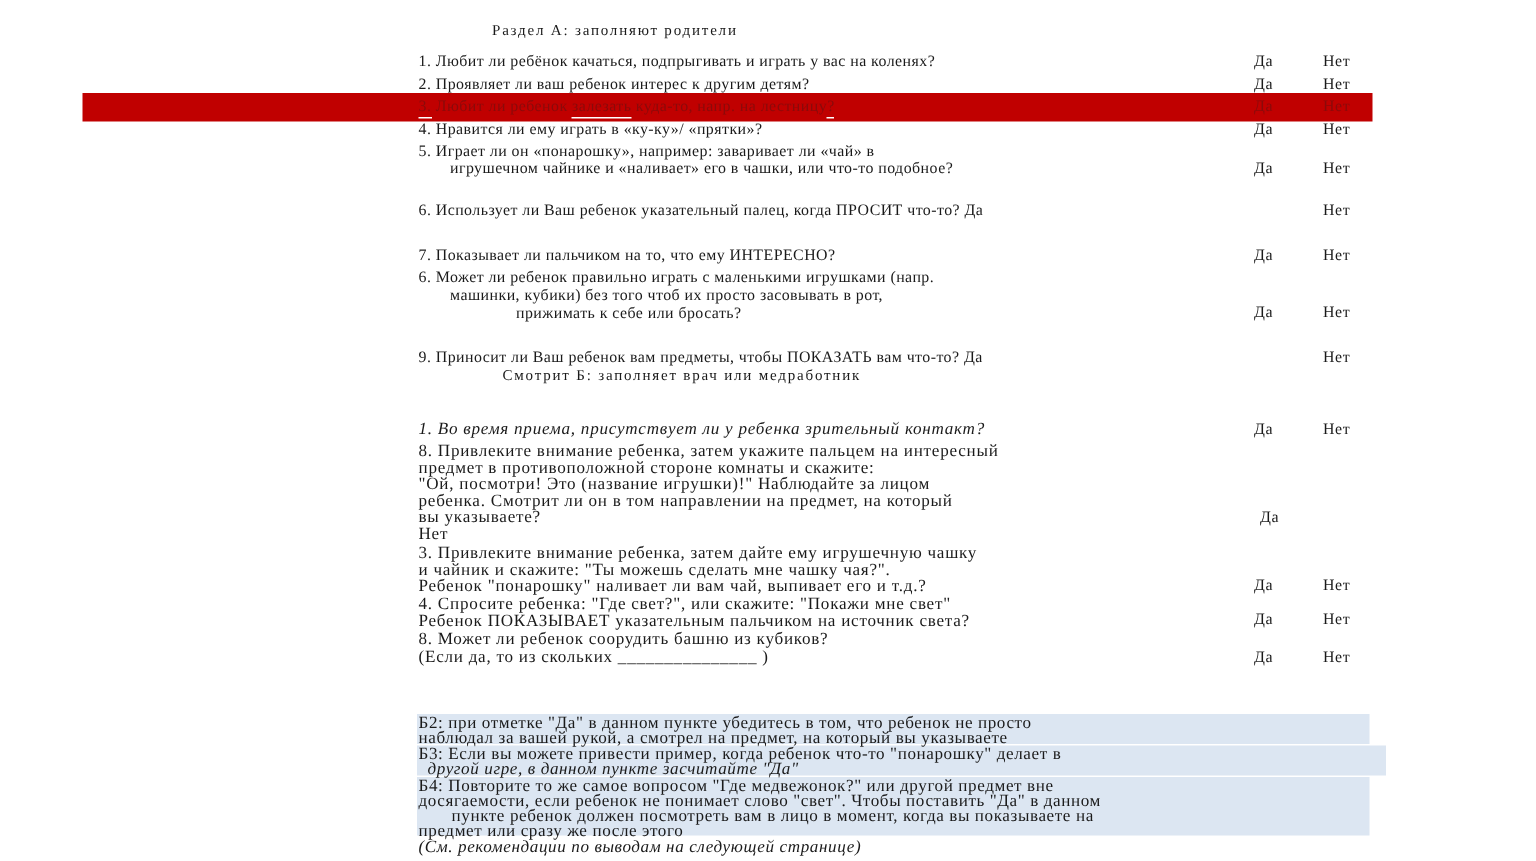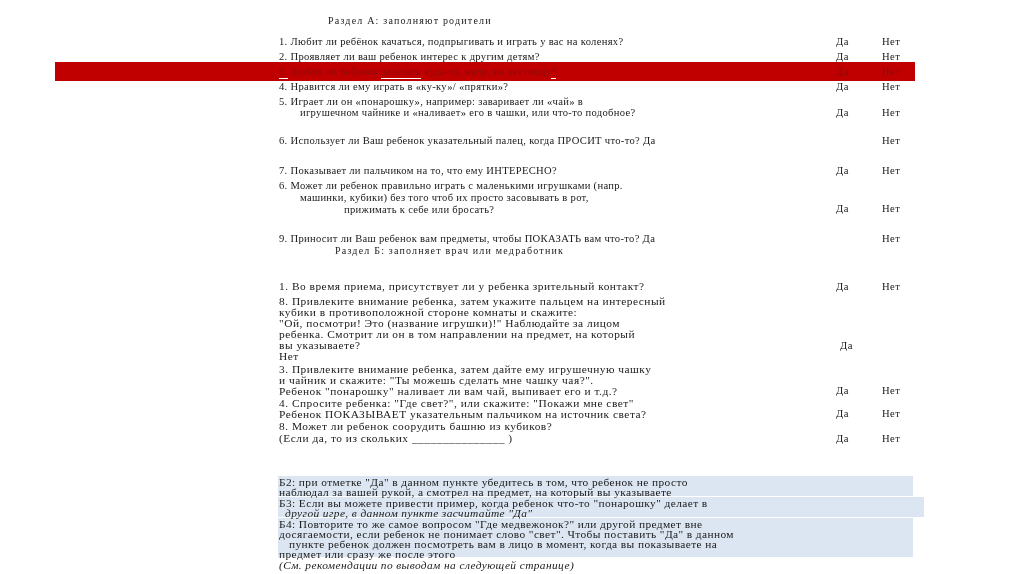--- a/index.html
+++ b/index.html
@@ -56,28 +56,28 @@
 
 <div class="abs q" style="left:279px;top:180px;">6. Может ли ребенок правильно играть с маленькими игрушками (напр.</div>
 <div class="abs q" style="left:300px;top:192px;">машинки, кубики) без того чтоб их просто засовывать в рот,</div>
 <div class="abs q" style="left:300px;top:204px;margin-left:44px;">прижимать к себе или бросать?</div>
 <div class="abs yn" style="left:836px;top:203px;">Да</div>
 <div class="abs yn" style="left:882px;top:203px;">Нет</div>
 
 <div class="abs q" style="left:279px;top:233px;">9. Приносит ли Ваш ребенок вам предметы, чтобы ПОКАЗАТЬ вам что-то? Да</div>
 <div class="abs yn" style="left:882px;top:233px;">Нет</div>
 
-<div class="abs h1" style="left:335px;top:245px;">Раздел Б: заполняет врач или медработник</div>
+<div class="abs h1" style="left:335px;top:245px;">Смотрит Б: заполняет врач или медработник</div>
 
-<div class="abs qb" style="left:279px;top:281px;">1. Во время приема, присутствует ли у ребенка зрительный контакт?</div>
+<div class="abs qb" style="left:279px;top:281px;font-style:italic;">1. Во время приема, присутствует ли у ребенка зрительный контакт?</div>
 <div class="abs yn" style="left:836px;top:281px;">Да</div>
 <div class="abs yn" style="left:882px;top:281px;">Нет</div>
 
 <div class="abs qb" style="left:279px;top:296px;">8. Привлеките внимание ребенка, затем укажите пальцем на интересный</div>
-<div class="abs qb" style="left:279px;top:307px;">кубики в противоположной стороне комнаты и скажите:</div>
+<div class="abs qb" style="left:279px;top:307px;">предмет в противоположной стороне комнаты и скажите:</div>
 <div class="abs qb" style="left:279px;top:318px;">"Ой, посмотри! Это (название игрушки)!" Наблюдайте за лицом</div>
 <div class="abs qb" style="left:279px;top:329px;">ребенка. Смотрит ли он в том направлении на предмет, на который</div>
 <div class="abs qb" style="left:279px;top:340px;">вы указываете?</div>
 <div class="abs yn" style="left:840px;top:340px;">Да</div>
 <div class="abs qb" style="left:279px;top:351px;">Нет</div>
 
 <div class="abs qb" style="left:279px;top:364px;">3. Привлеките внимание ребенка, затем дайте ему игрушечную чашку</div>
 <div class="abs qb" style="left:279px;top:375px;">и чайник и скажите: "Ты можешь сделать мне чашку чая?".</div>
 <div class="abs qb" style="left:279px;top:386px;">Ребенок "понарошку" наливает ли вам чай, выпивает его и т.д.?</div>
 <div class="abs yn" style="left:836px;top:385px;">Да</div>
@@ -97,16 +97,16 @@
 <div class="note-bg" style="left:278px;top:497px;width:646px;height:20px;"></div>
 <div class="note-bg" style="left:278px;top:518px;width:635px;height:32px;"></div>
 <div class="note-bg" style="left:278px;top:550px;width:635px;height:7px;"></div>
 
 <div class="abs note" style="left:279px;top:477px;">Б2: при отметке "Да" в данном пункте убедитесь в том, что ребенок не просто</div>
 <div class="abs note" style="left:279px;top:487px;">наблюдал за вашей рукой, а смотрел на предмет, на который вы указываете</div>
 <div class="abs note" style="left:279px;top:498px;">Б3: Если вы можете привести пример, когда ребенок что-то "понарошку" делает в</div>
 <div class="abs note" style="left:285px;top:508px;font-style:italic;">другой игре, в данном пункте засчитайте "Да"</div>
 <div class="abs note" style="left:279px;top:519px;">Б4: Повторите то же самое вопросом "Где медвежонок?" или другой предмет вне</div>
 <div class="abs note" style="left:279px;top:529px;">досягаемости, если ребенок не понимает слово "свет". Чтобы поставить "Да" в данном</div>
-<div class="abs note" style="left:289px;top:539px;">пункте ребенок должен посмотреть вам в лицо в момент, когда вы показываете на</div>
+<div class="abs note" style="left:279px;top:539px;padding-left:22px;">пункте ребенок должен посмотреть вам в лицо в момент, когда вы показываете на</div>
 <div class="abs note" style="left:279px;top:549px;">предмет или сразу же после этого</div>
 
 <div class="abs note italic" style="left:279px;top:560px;">(См. рекомендации по выводам на следующей странице)</div>
 
 </body></html>

